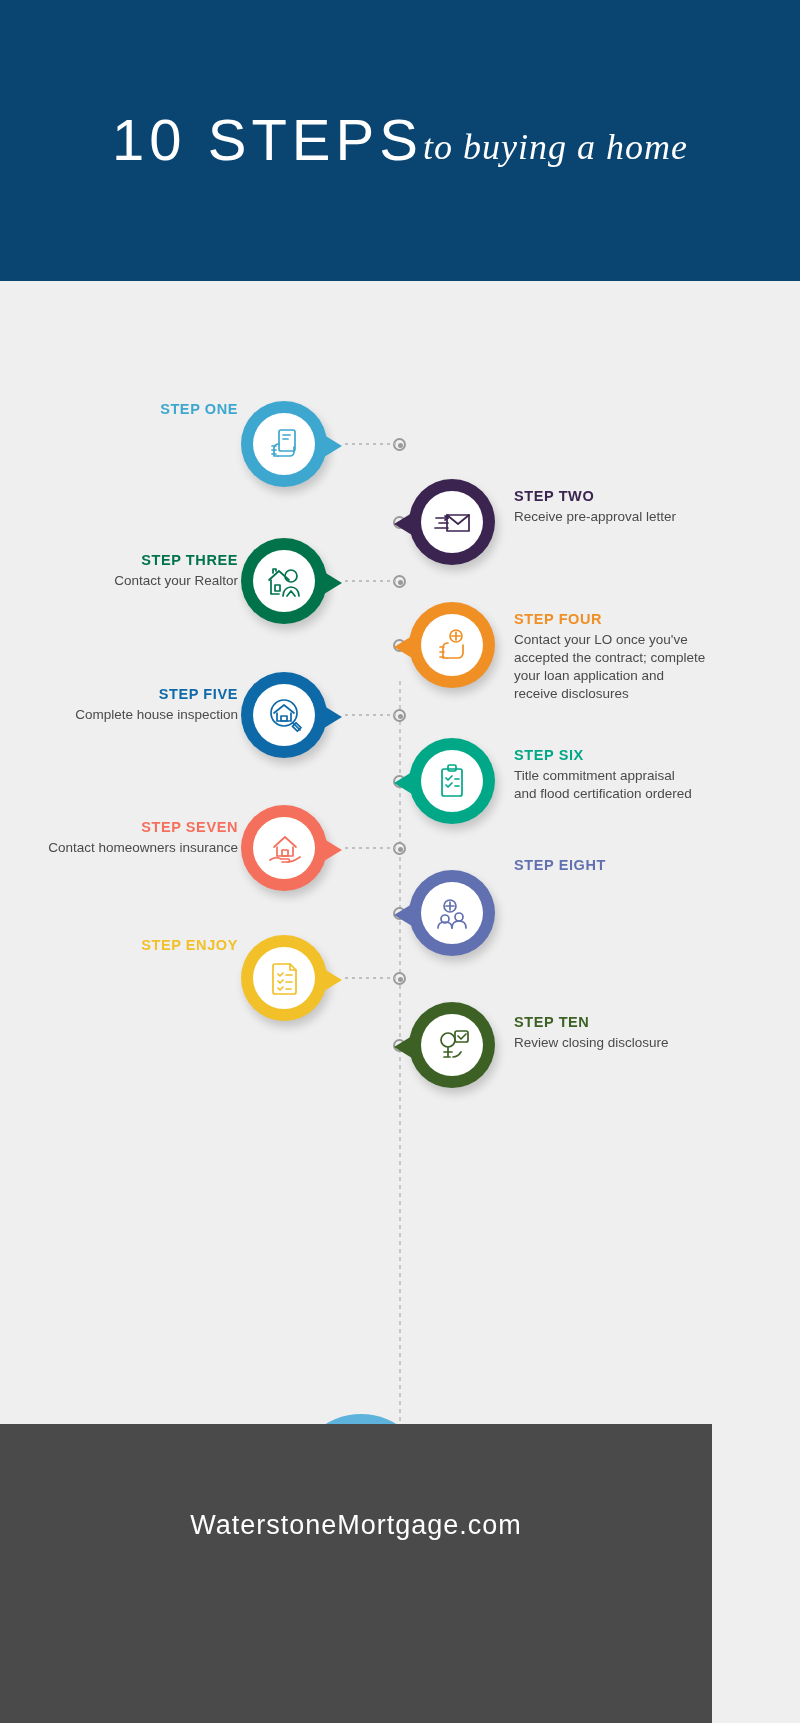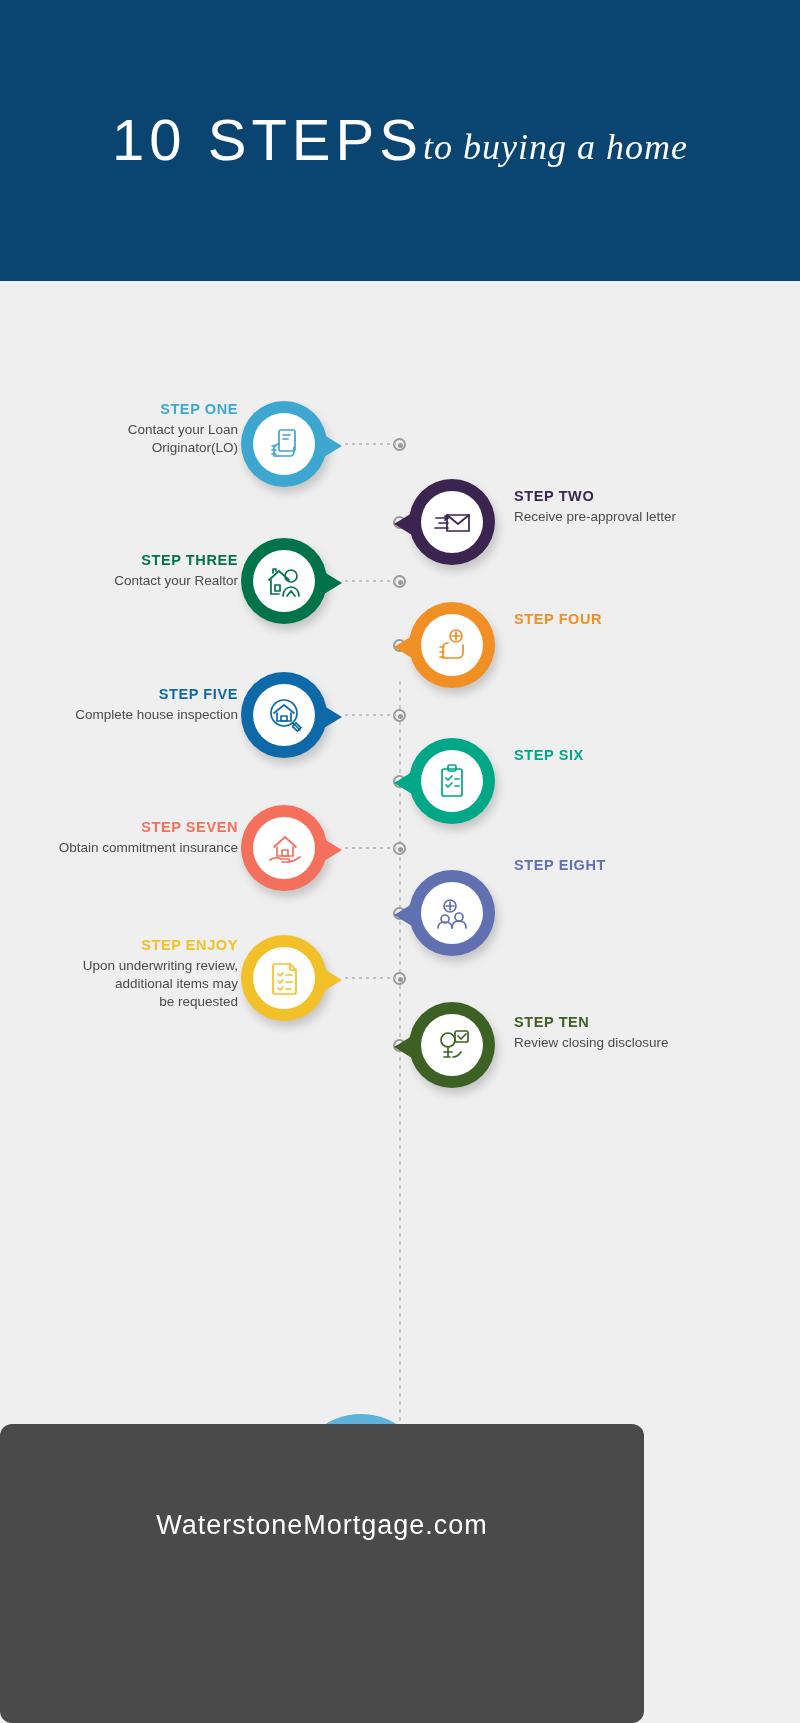--- a/index.html
+++ b/index.html
@@ -151,25 +151,24 @@
     color: #5eb3dc;
     font-family: "Liberation Serif", serif;
     font-style: italic;
     font-size: 19px;
   }
 
   
   .footer {
     position: absolute;
     left: 0; top: 1424px;
-    width: 644px; height: 299px;
+    width: 712px; height: 299px;
     background: #4a4a4a;
     display: flex; align-items: flex-start; justify-content: center;
     padding-top: 86px;
-    border-radius: 12px;
   }
   .footer-text {
     color: #ffffff;
     font-size: 27px;
     letter-spacing: 1px;
     font-weight: 300;
   }
 </style>
 </head>
 <body>
@@ -191,22 +190,20 @@
             <path d="M17 9h7M17 13h5"></path>
             <path d="M13 18c-3 0-5 2-5 4v8h4"></path>
             <path d="M6 20h4M6 24h4M6 28h4"></path>
             <path d="M12 30h12a4 4 0 0 0 4-4v-5"></path>
           </svg>
         </div>
       </div>
       <div class="connector" style="top: 162px; left: 345px; width: 51px;"></div>
       <div class="txt left" style="top: 120px; left: 20px; width: 218px;">
         <div class="step-title" style="color: rgb(62, 167, 207);">STEP ONE</div>
-        <div class="step-desc">Contact your Loan
-Originator(LO)</div>
       </div>
       <div class="node" style="top: 235px;"></div>
       <div class="bubble tail-left" style="left: 409px; top: 198px; background: rgb(59, 36, 80); color: rgb(59, 36, 80);">
         <div class="bubble-inner">
           <svg viewBox="0 0 36 36" fill="none" stroke="#3b2450" stroke-width="1.7" stroke-linecap="round" stroke-linejoin="round">
             <rect x="13" y="11" width="22" height="16"></rect>
             <path d="M13 11l11 9 11-9"></path>
             <path d="M2 14h12M5 19h9M1 24h13"></path>
             <path d="M11 16l3-2-3-2"></path>
           </svg>
@@ -244,20 +241,24 @@
             <path d="M18 9h8M22 5v8"></path>
             <path d="M14 16c-3 0-5 2-5 5v10h4"></path>
             <path d="M6 20h4M6 25h4M6 30h4"></path>
             <path d="M13 31h11a5 5 0 0 0 5-5v-8"></path>
           </svg>
         </div>
       </div>
       <div class="connector" style="top: 363px; left: 407px;"></div>
       <div class="txt right" style="top: 330px; left: 514px; width: 266px;">
         <div class="step-title" style="color: rgb(239, 143, 36);">STEP FOUR</div>
+        <div class="step-desc">Contact your LO once you've
+accepted the contract; complete
+your loan  application and
+receive disclosures</div>
       </div>
       <div class="node" style="top: 428px;"></div>
       <div class="bubble tail-right" style="left: 241px; top: 391px; background: rgb(14, 105, 168); color: rgb(14, 105, 168);">
         <div class="bubble-inner">
           <svg viewBox="0 0 36 36" fill="none" stroke="#0e69a8" stroke-width="1.7" stroke-linecap="round" stroke-linejoin="round">
             <circle cx="18" cy="16" r="13"></circle>
             <path d="M8 16l10-8 10 8"></path>
             <path d="M11 16v8h14v-8"></path>
             <rect x="15" y="19" width="6" height="5"></rect>
             <path d="M27 26l7 7"></path>
@@ -278,37 +279,39 @@
             <rect x="14" y="2" width="8" height="6" rx="1.5"></rect>
             <path d="M12 15l2 2 4-4"></path>
             <path d="M12 22l2 2 4-4"></path>
             <path d="M21 16h4M21 23h4"></path>
           </svg>
         </div>
       </div>
       <div class="connector" style="top: 499px; left: 407px;"></div>
       <div class="txt right" style="top: 466px; left: 514px; width: 266px;">
         <div class="step-title" style="color: rgb(0, 168, 135);">STEP SIX</div>
+        <div class="step-desc">Title commitment appraisal
+and flood certification ordered</div>
       </div>
       <div class="node" style="top: 561px;"></div>
       <div class="bubble tail-right" style="left: 241px; top: 524px; background: rgb(244, 112, 92); color: rgb(244, 112, 92);">
         <div class="bubble-inner">
           <svg viewBox="0 0 36 36" fill="none" stroke="#f4705c" stroke-width="1.7" stroke-linecap="round" stroke-linejoin="round">
             <path d="M8 17L19 7l11 10"></path>
             <path d="M11 17v9h16v-9"></path>
             <rect x="16" y="20" width="6" height="6"></rect>
             <path d="M4 30c4-3 8-3 11-1h7c2 0 2 3 0 3h-6"></path>
             <path d="M22 32c5 0 9-3 12-5"></path>
           </svg>
         </div>
       </div>
       <div class="connector" style="top: 566px; left: 345px; width: 51px;"></div>
       <div class="txt left" style="top: 538px; left: 20px; width: 218px;">
         <div class="step-title" style="color: rgb(244, 112, 92);">STEP SEVEN</div>
-        <div class="step-desc">Obtain commitment insurance</div>
+        <div class="step-desc">Contact homeowners insurance</div>
       </div>
       <div class="node" style="top: 626px;"></div>
       <div class="bubble tail-left" style="left: 409px; top: 589px; background: rgb(97, 112, 176); color: rgb(97, 112, 176);">
         <div class="bubble-inner">
           <svg viewBox="0 0 36 36" fill="none" stroke="#6170b0" stroke-width="1.7" stroke-linecap="round" stroke-linejoin="round">
             <circle cx="16" cy="11" r="6"></circle>
             <path d="M12 11h8M16 7v8"></path>
             <circle cx="11" cy="24" r="4"></circle>
             <path d="M4 33c0-4 3-6 7-6s7 2 7 6"></path>
             <circle cx="25" cy="22" r="4"></circle>
@@ -329,23 +332,20 @@
             <path d="M12 14l2 2 3-3"></path>
             <path d="M12 21l2 2 3-3"></path>
             <path d="M12 28l2 2 3-3"></path>
             <path d="M20 15h6M20 22h6M20 29h5"></path>
           </svg>
         </div>
       </div>
       <div class="connector" style="top: 696px; left: 345px; width: 51px;"></div>
       <div class="txt left" style="top: 656px; left: 20px; width: 218px;">
         <div class="step-title" style="color: rgb(242, 192, 41);">STEP ENJOY</div>
-        <div class="step-desc">Upon underwriting review,
-additional items may
-be requested</div>
       </div>
       <div class="node" style="top: 758px;"></div>
       <div class="bubble tail-left" style="left: 409px; top: 721px; background: rgb(61, 97, 36); color: rgb(61, 97, 36);">
         <div class="bubble-inner">
           <svg viewBox="0 0 36 36" fill="none" stroke="#3d6124" stroke-width="1.7" stroke-linecap="round" stroke-linejoin="round">
             <circle cx="14" cy="13" r="7"></circle>
             <path d="M14 20v10M10 25h8M10 30h6"></path>
             <rect x="21" y="4" width="13" height="11" rx="2"></rect>
             <path d="M24 9l3 3 5-5"></path>
             <path d="M19 30c3 0 6-2 8-5"></path>

